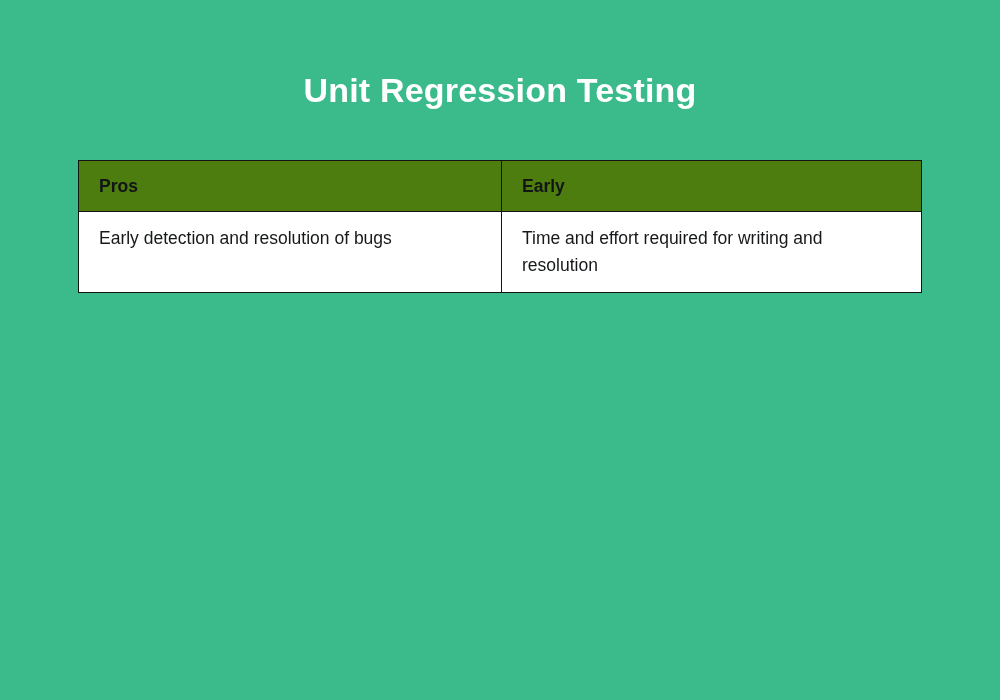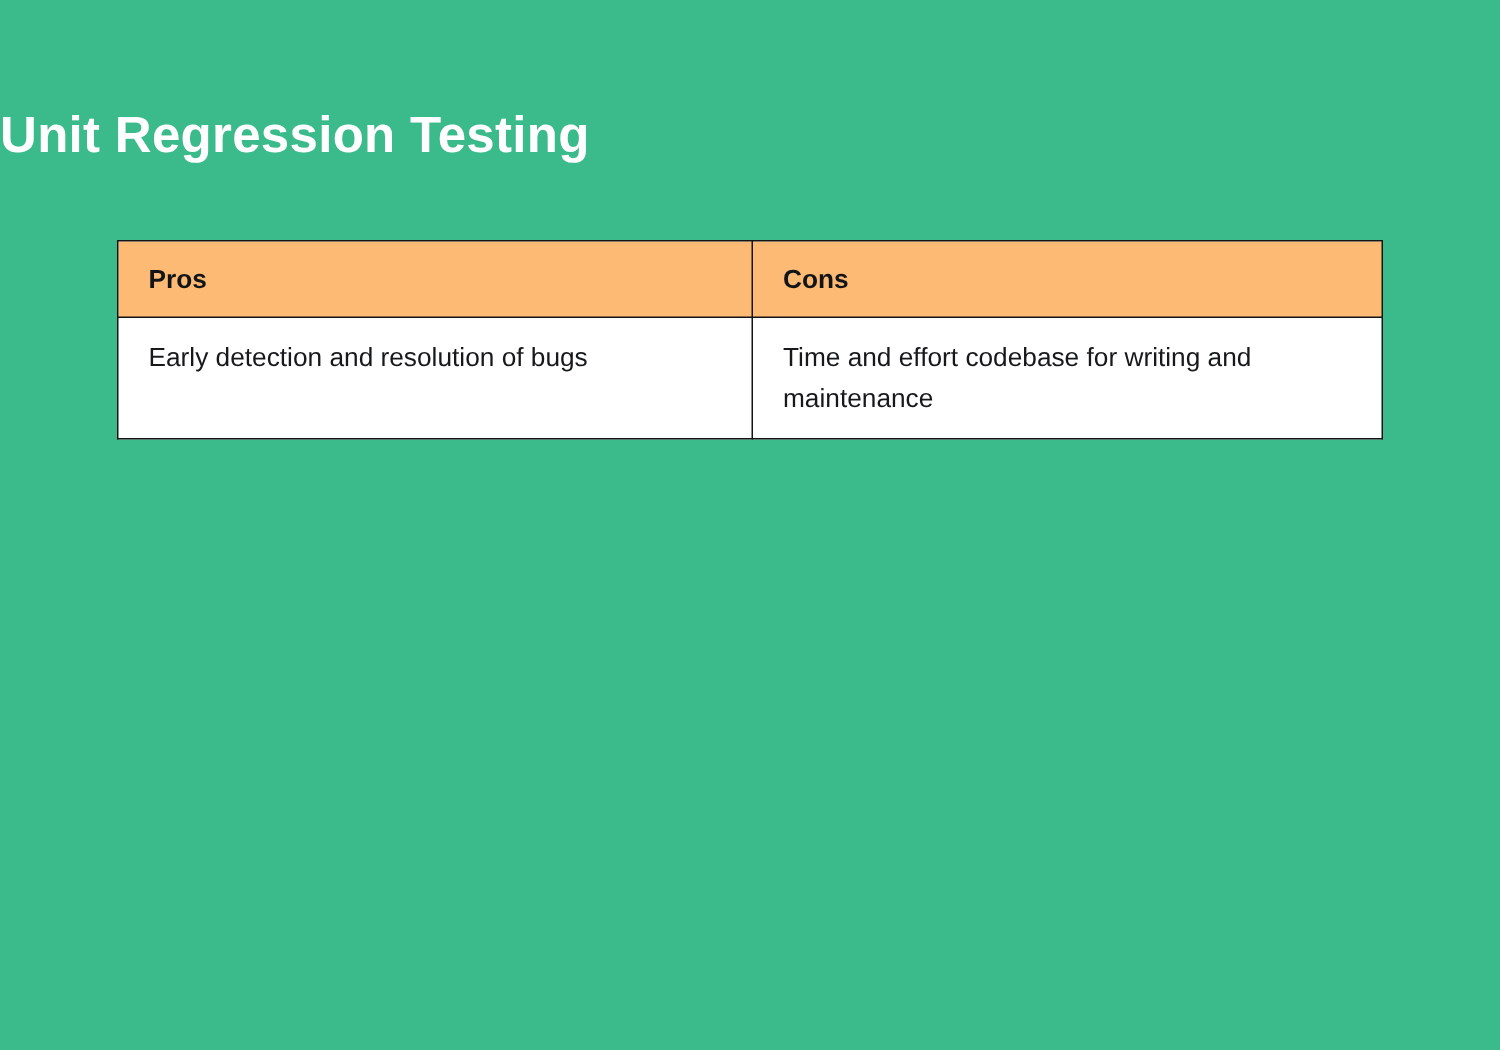--- a/index.html
+++ b/index.html
@@ -18,20 +18,21 @@
     position: relative;
     width: 1000px;
     height: 700px;
     box-sizing: border-box;
   }
   .page-title {
     position: absolute;
     top: 68px;
     left: 0;
     width: 1000px;
+    text-align: center;
     color: #ffffff;
     font-size: 34px;
     font-weight: bold;
     letter-spacing: 0.2px;
     line-height: 44px;
     white-space: nowrap;
   }
   .table-wrap {
     position: absolute;
     left: 78px;
@@ -53,21 +54,21 @@
     vertical-align: top;
     text-align: left;
     padding: 13px 20px 13px 20px;
     color: #16181a;
     font-size: 17.5px;
     line-height: 27px;
     font-weight: normal;
     word-wrap: break-word;
   }
   table.proscons thead th {
-    background: #fdba74;
+    background: #4d7c0f;
     font-weight: bold;
     font-size: 17.5px;
     height: 26px;
     padding-top: 12px;
     padding-bottom: 12px;
     line-height: 26px;
     color: #121416;
   }
   table.proscons tbody tr { height: 72px; }
   table.proscons tbody td.empty-cell { }
@@ -81,25 +82,25 @@
 
   <div class="table-wrap">
     <table class="proscons">
       <colgroup>
         <col class="col-pros">
         <col class="col-cons">
       </colgroup>
       <thead>
         <tr>
           <th>Pros</th>
-          <th>Cons</th>
+          <th>Early</th>
         </tr>
       </thead>
       <tbody>
         <tr>
           <td>Early detection and resolution of bugs</td>
-          <td>Time and effort codebase for writing and maintenance</td>
+          <td>Time and effort required for writing and resolution</td>
         </tr>
       </tbody>
     </table>
   </div>
 
 </div>
 
 </body></html>

